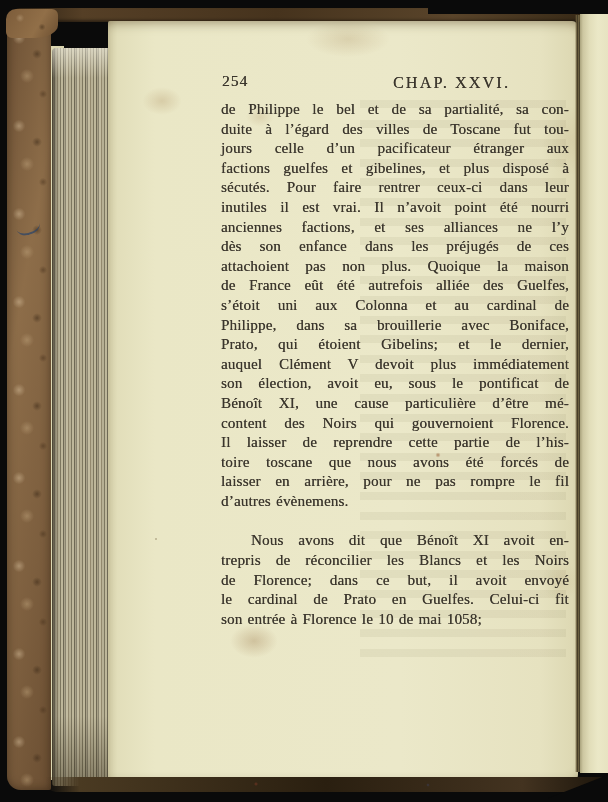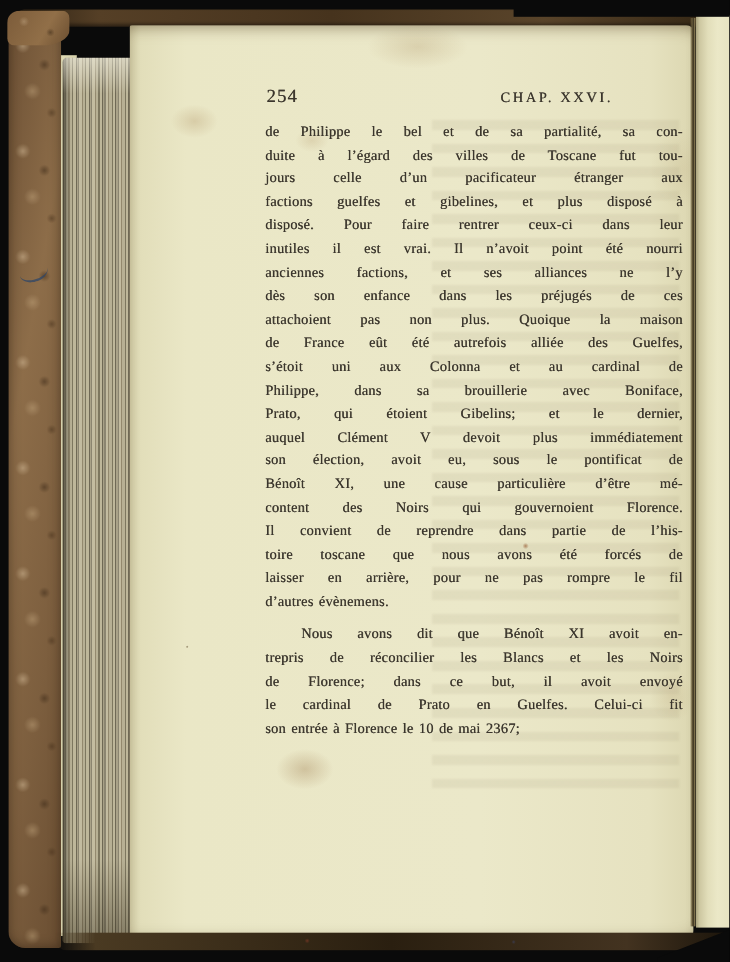--- a/index.html
+++ b/index.html
@@ -144,28 +144,28 @@
     z-index:9;
   }
   .page-content *{position:static;}
   .header{position:relative;display:block;height:28px;}
   .page-number{
     position:absolute;left:1px;top:4px;
     font-size:15.5px;letter-spacing:1px;
   }
   .chapter{
     position:absolute;left:172px;top:6px;
-    font-size:12px;letter-spacing:2.2px;margin-left:24px;
+    font-size:16px;letter-spacing:2.2px;
   }
   .text-block{display:block;margin-top:4px;}
   .para{display:block;}
-  .para.gap{margin-top:8px;}
+  .para.gap{margin-top:20px;}
   .line{
     display:block;height:19.6px;line-height:19.6px;
-    font-size:12px;letter-spacing:.2px;word-spacing:1.2px;
+    font-size:15px;letter-spacing:.2px;word-spacing:1.2px;
     text-align:justify;text-align-last:justify;
     white-space:normal;overflow:visible;
   }
   .line.last{text-align-last:left;}
   .line.indent{text-indent:30px;}
 </style>
 </head>
 <body>
 
 <div class="scene">
@@ -185,44 +185,44 @@
     <div class="header">
       <span class="page-number">254</span>
       <span class="chapter">CHAP. XXVI.</span>
     </div>
     <div class="text-block">
         <div class="para">
           <div class="line">de Philippe le bel et de sa partialité, sa con-</div>
           <div class="line">duite à l’égard des villes de Toscane fut tou-</div>
           <div class="line">jours celle d’un pacificateur étranger aux</div>
           <div class="line">factions guelfes et gibelines, et plus disposé à</div>
-          <div class="line">disposé. Pour faire rentrer ceux-ci dans leur</div>
+          <div class="line">sécutés. Pour faire rentrer ceux-ci dans leur</div>
           <div class="line">inutiles il est vrai. Il n’avoit point été nourri</div>
           <div class="line">anciennes factions, et ses alliances ne l’y</div>
           <div class="line">dès son enfance dans les préjugés de ces</div>
           <div class="line">attachoient pas non plus. Quoique la maison</div>
           <div class="line">de France eût été autrefois alliée des Guelfes,</div>
           <div class="line">s’étoit uni aux Colonna et au cardinal de</div>
           <div class="line">Philippe, dans sa brouillerie avec Boniface,</div>
           <div class="line">Prato, qui étoient Gibelins; et le dernier,</div>
           <div class="line">auquel Clément V devoit plus immédiatement</div>
           <div class="line">son élection, avoit eu, sous le pontificat de</div>
           <div class="line">Bénoît XI, une cause particulière d’être mé-</div>
           <div class="line">content des Noirs qui gouvernoient Florence.</div>
-          <div class="line">Il convient de reprendre dans partie de l’his-</div>
+          <div class="line">Il laisser de reprendre cette partie de l’his-</div>
           <div class="line">toire toscane que nous avons été forcés de</div>
           <div class="line">laisser en arrière, pour ne pas rompre le fil</div>
           <div class="line last">d’autres évènemens.</div>
         </div>
         <div class="para gap">
           <div class="line indent">Nous avons dit que Bénoît XI avoit en-</div>
           <div class="line">trepris de réconcilier les Blancs et les Noirs</div>
           <div class="line">de Florence; dans ce but, il avoit envoyé</div>
           <div class="line">le cardinal de Prato en Guelfes. Celui-ci fit</div>
-          <div class="line last">son entrée à Florence le 10 de mai 2367;</div>
+          <div class="line last">son entrée à Florence le 10 de mai 1058;</div>
         </div>
       </div>
   </div>
 
   <div class="bottom-edge"></div>
   <div class="black-tr"></div>
   <div class="black-br"></div>
 </div>
 
 </body></html>

